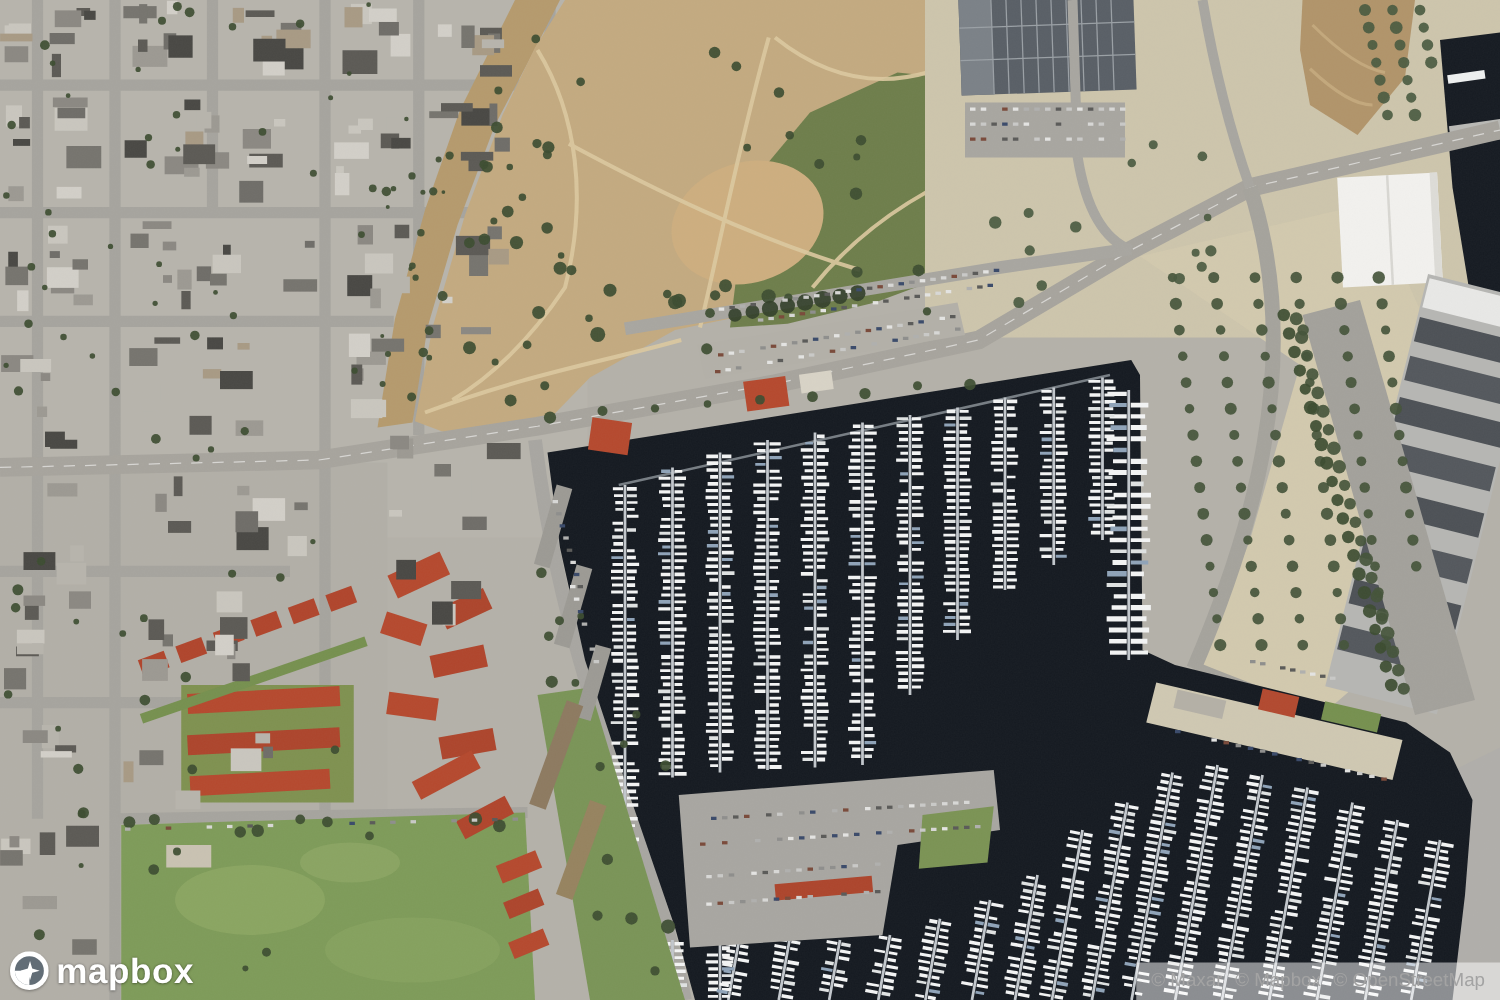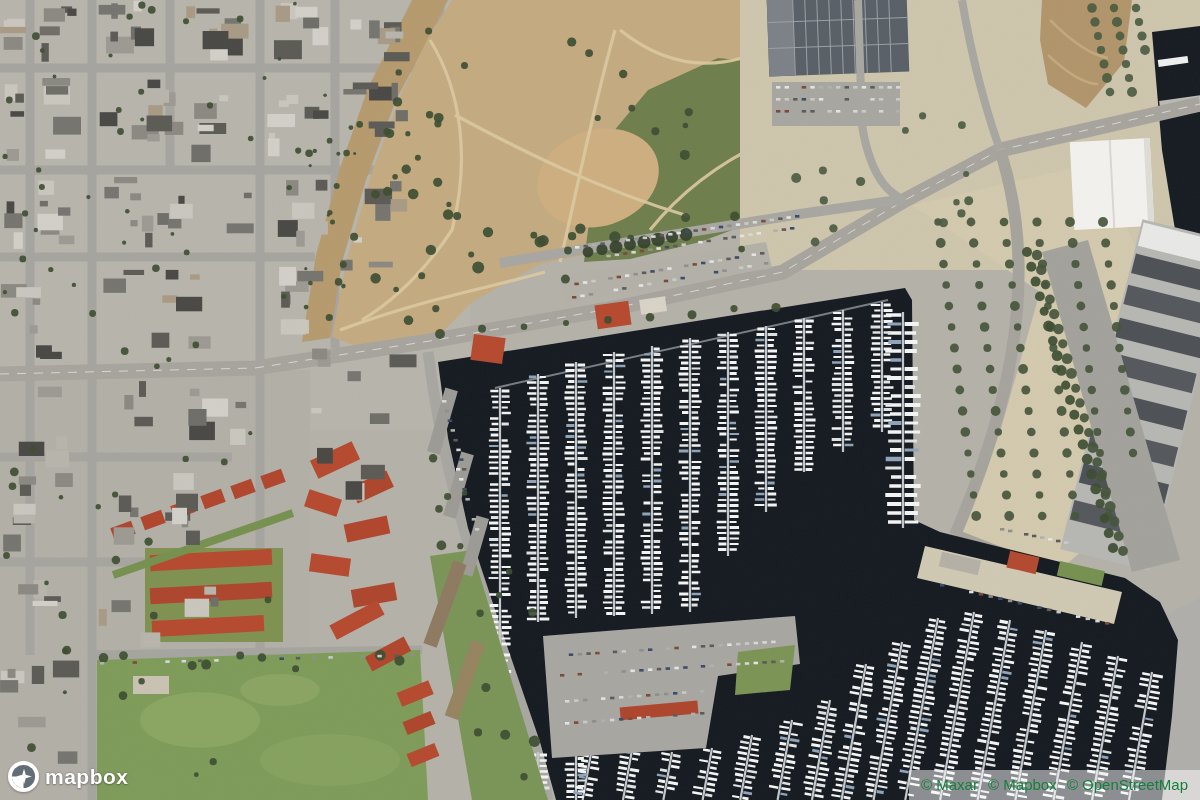--- a/index.html
+++ b/index.html
@@ -1,25 +1,25 @@
 <!DOCTYPE html>
 <html><head>
 <meta charset="utf-8">
 <style>
   html,body{margin:0;padding:0;background:#000;}
   #stage{position:relative;width:1200px;height:800px;overflow:hidden;font-family:"Liberation Sans",sans-serif;cursor:grab;}
   #stage svg{display:block;}
   
   .logo{position:absolute;left:8px;bottom:8px;display:flex;align-items:center;gap:6px;z-index:5;text-decoration:none;}
-  .logo .word{color:#fff;font-size:21px;font-weight:700;letter-spacing:.5px;line-height:1;
+  .logo .word{color:#fff;font-size:28px;font-weight:700;letter-spacing:.5px;line-height:1;
     text-shadow:0 0 2px rgba(0,0,0,.35),0 1px 2px rgba(0,0,0,.25);}
   .logo .mark{filter:drop-shadow(0 1px 1px rgba(0,0,0,.3));}
   
   .attrib{position:absolute;right:0;bottom:0;z-index:5;background:rgba(255,255,255,.5);
-    color:#15803d;font-size:15px;line-height:1;padding:7px 12px 8px 12px;white-space:nowrap;text-align:right;}
+    color:#a3a3a3;font-size:15px;line-height:1;padding:7px 12px 8px 12px;white-space:nowrap;text-align:right;}
   .attrib span{margin-left:6px;}
   .attrib span:first-child{margin-left:0;}
 </style>
 </head>
 <body>
 
 <div id="stage">
 
 <svg width="1200" height="800" viewBox="0 0 1200 800">
 

